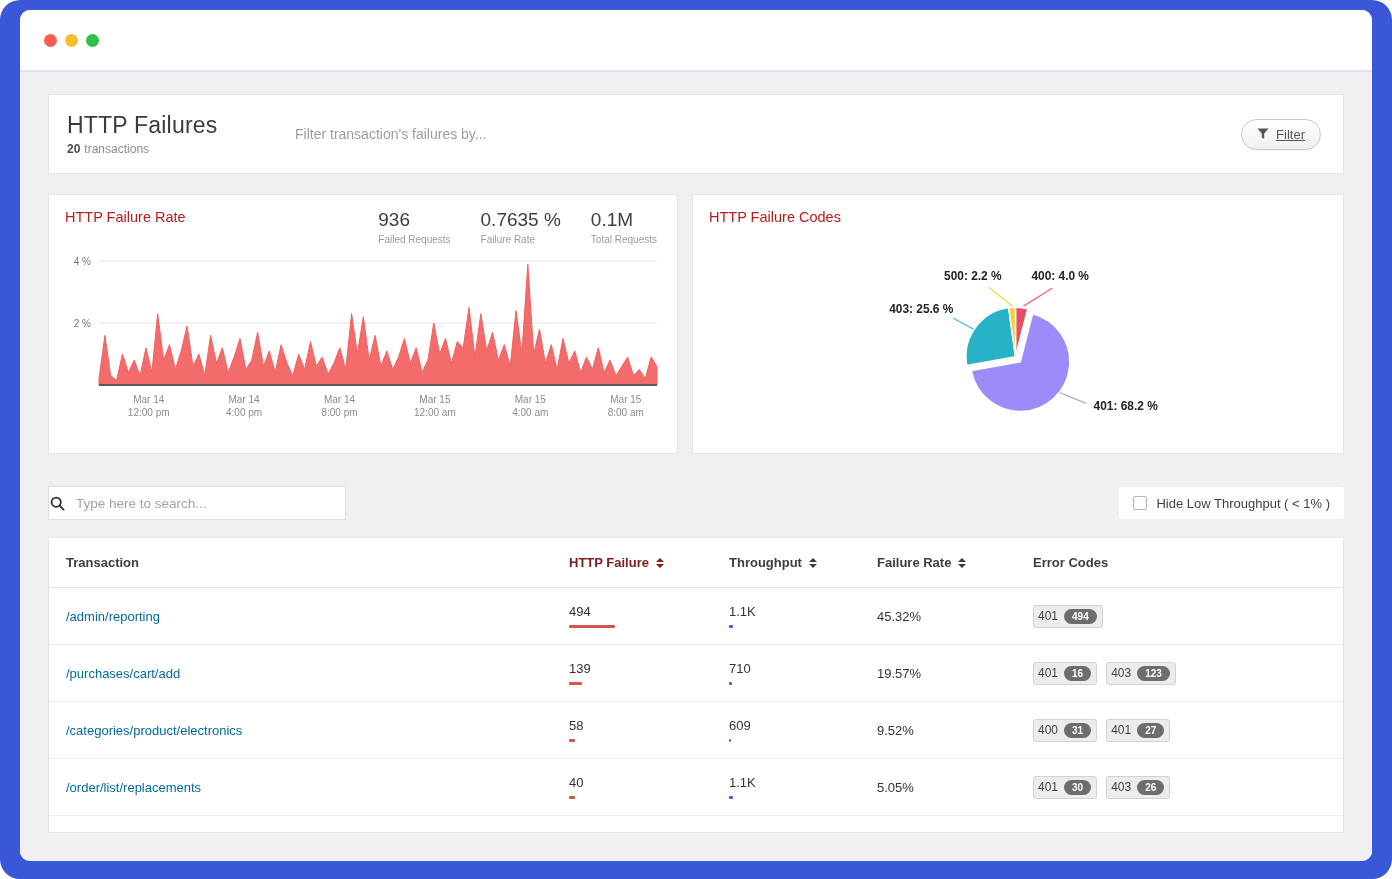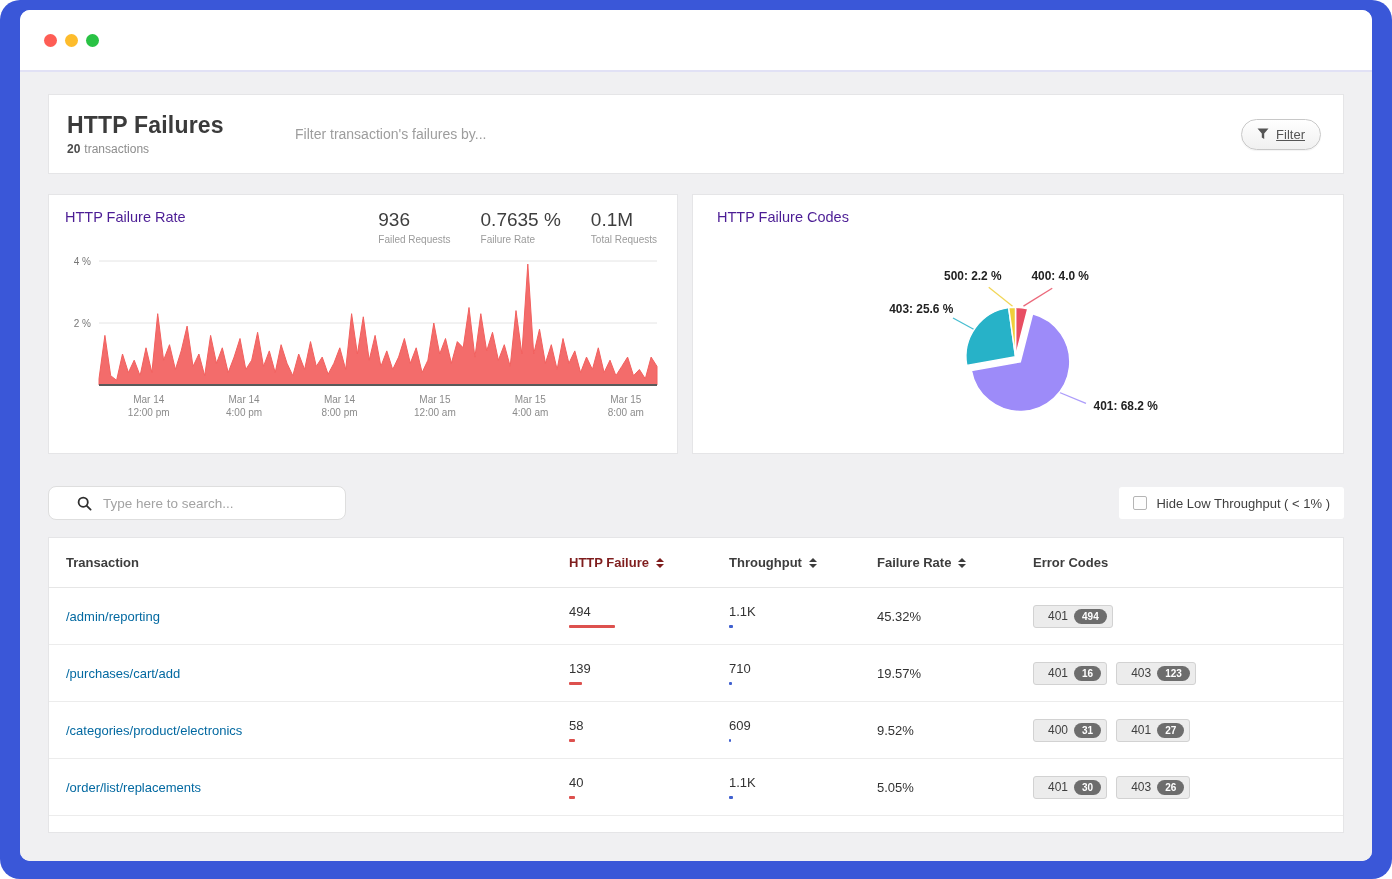--- a/index.html
+++ b/index.html
@@ -8,64 +8,64 @@
   .window { width:100%; height:100%; background:#fff; border-radius:10px; overflow:hidden; display:flex; flex-direction:column; }
   .titlebar { height:62px; flex:none; display:flex; align-items:center; gap:8px; padding-left:24px; background:#fff; border-bottom:2px solid #e1e1f5; }
   .dot { width:13px; height:13px; border-radius:50%; display:inline-block; cursor:pointer; }
   .dot.red { background:#fe5d55; } .dot.yellow { background:#fdbc2c; } .dot.green { background:#29c244; }
   .content { flex:1; background:#f0f0f2; padding:22px 28px; overflow:hidden; }
 
   .card { background:#fff; border:1px solid #e5e5e7; }
 
   .header-card { display:flex; align-items:center; height:80px; padding:0 22px 0 18px; margin-bottom:20px; }
   .header-left { width:226px; flex:none; }
-  .page-title { margin:0 0 3px 0; font-size:23px; font-weight:700; color:#3b3b3b; letter-spacing:0.2px; }
+  .page-title { margin:0 0 3px 0; font-size:23px; font-weight:400; color:#3b3b3b; letter-spacing:0.2px; }
   .tx-count { font-size:12px; color:#8d8d8d; }
   .tx-count b { color:#4a4a4a; margin-right:4px; }
   .filter-input { flex:1; border:none; outline:none; background:transparent; font-size:14px; color:#444; font-family:"Liberation Sans", sans-serif; }
   .filter-input::placeholder { color:#9d9d9d; }
   .filter-btn { display:flex; align-items:center; gap:7px; padding:7px 15px; background:linear-gradient(#ffffff,#f0f0f0); border:1px solid #c8c8c8; border-radius:16px; font-size:13px; color:#555; cursor:pointer; font-family:"Liberation Sans", sans-serif; box-shadow:0 1px 1px rgba(0,0,0,0.05);text-decoration:underline; }
 
   .charts-row { display:flex; gap:14px; height:260px; margin-bottom:32px; }
   .chart-card { padding:14px 16px; }
   .chart-card.left { width:630px; flex:none; }
   .chart-card.right { flex:1; position:relative; padding:0; }
-  .panel-title { color:#4c1d95; font-size:14.5px; }
+  .panel-title { color:#b91c1c; font-size:14.5px; }
   .chart-head { display:flex; justify-content:space-between; align-items:flex-start; margin-bottom:4px; }
   .stats { display:flex; gap:30px; padding-right:4px; }
   .stat-value { font-size:19px; color:#3e3e3e; }
   .stat-label { font-size:10px; color:#9b9b9b; margin-top:3px; }
-  .pie-title { position:absolute; top:14px; left:24px; }
+  .pie-title { position:absolute; top:14px; left:16px; }
   .xtick { fill:#8b8b8b; font-size:10px; }
   .ytick { fill:#777777; font-size:10px; }
   .pie-label { fill:#222; font-size:12px; font-weight:bold; }
 
   .controls-row { display:flex; justify-content:space-between; align-items:center; margin-bottom:17px; }
-  .search-box { width:298px; height:34px; background:#fff; border:1px solid #dedede; border-radius:8px; display:flex; align-items:center; gap:9px; padding:0 28px; }
+  .search-box { width:298px; height:34px; background:#fff; border:1px solid #dedede; border-radius:0; display:flex; align-items:center; gap:9px; padding:0 1px; }
   .search-box input { flex:1; border:none; outline:none; font-size:13.5px; color:#444; font-family:"Liberation Sans", sans-serif; }
   .search-box input::placeholder { color:#a3a3a3; }
   .hide-low { background:#fff; border-radius:3px; height:32px; display:flex; align-items:center; gap:9px; padding:0 14px; font-size:13px; color:#3f3f3f; cursor:pointer; }
   .hide-low input { appearance:none; -webkit-appearance:none; width:14px; height:14px; border:1px solid #b5b5b5; border-radius:2px; background:#fdfdfd; margin:0; cursor:pointer; }
 
   .table-card { padding-bottom:16px; }
   .t-grid { display:grid; grid-template-columns:503px 160px 148px 156px 1fr; align-items:center; padding-left:17px; }
   .t-head { height:50px; border-bottom:1px solid #e6e6e6; }
   .th { font-size:13px; font-weight:bold; color:#3d3d3d; display:flex; align-items:center; }
   .th-active { color:#7f1d1d; }
   .sort { display:inline-flex; flex-direction:column; gap:2px; margin-left:7px; }
   .sort i { width:0; height:0; border-left:4px solid transparent; border-right:4px solid transparent; display:block; }
   .sort .up { border-bottom:4px solid currentColor; }
   .sort .dn { border-top:4px solid currentColor; }
   .t-row { height:57px; border-bottom:1px solid #ececec; }
   .t-row a { color:#0369a1; font-size:13px; text-decoration:none; }
   .num { font-size:13px; color:#333; }
   .bar-red { height:3px; background:#dd514e; border-radius:1px; margin-top:6px; }
   .bar-blue { height:3px; background:#4161cf; border-radius:1px; margin-top:6px; }
   .badges { display:flex; gap:9px; }
-  .badge { display:inline-flex; align-items:center; background:#ececec; border:1px solid #d2d2d2; border-radius:3px; padding:3px 5px 3px 14px; font-size:12px; color:#3f3f3f; }
+  .badge { display:inline-flex; align-items:center; background:#ececec; border:1px solid #d2d2d2; border-radius:3px; padding:3px 5px 3px 4px; font-size:12px; color:#3f3f3f; }
   .badge .count { background:#6d6d6d; color:#fff; font-size:10px; font-weight:bold; border-radius:9px; padding:2px 8px; margin-left:6px; }
 </style>
 </head>
 <body>
 
 <div class="frame">
   <div class="window">
 
     <div class="titlebar">
       <span class="dot red"></span>

